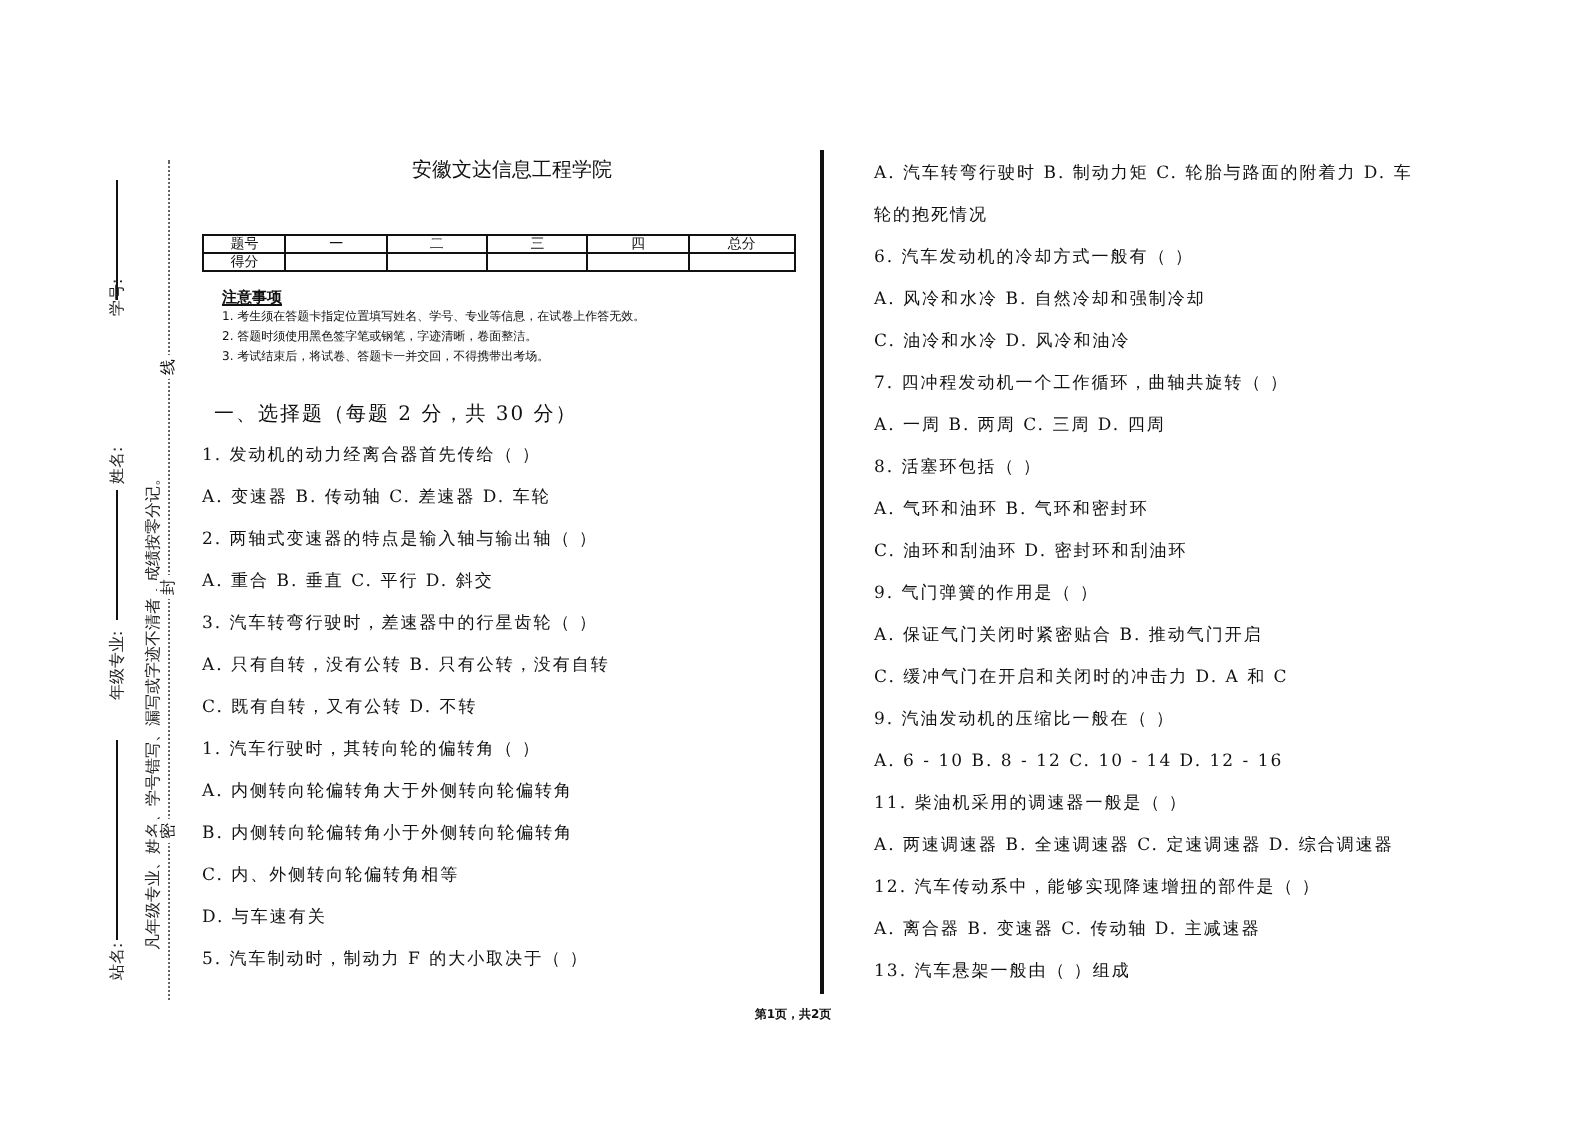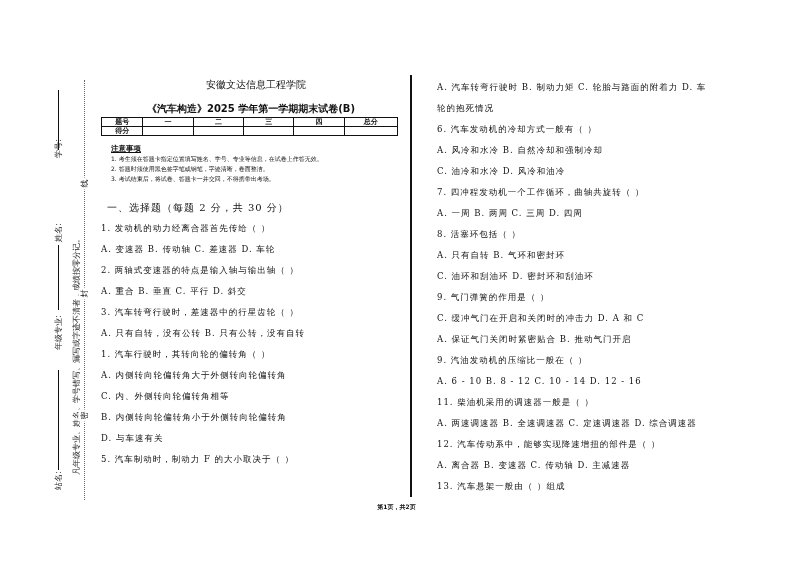--- a/index.html
+++ b/index.html
@@ -17,21 +17,21 @@
   .seal-char { position: absolute; left: 0px; width: 12px; font-size: 8px; background: #fff; text-align: center;
                font-family: "DejaVu Sans", "Liberation Sans", sans-serif; transform: rotate(-90deg); }
 
   
   .col-left { position: absolute; left: 101px; top: 78px; width: 300px; }
   .school { text-align: center; font-weight: normal; font-size: 10px; margin-left: 10px;
             font-family: "DejaVu Sans", "Liberation Sans", sans-serif; }
   .exam-title { text-align: center; font-weight: bold; font-size: 10px; margin-top: 10px;
                 font-family: "DejaVu Sans", "Liberation Sans", sans-serif; }
   table.score { position: absolute; left: 0; top: 39px; width: 297px; border-collapse: collapse; }
-  table.score td { border: 1px solid #111; height: 8px; padding: 0; font-size: 7px; font-weight: bold; text-align: center;
+  table.score td { border: 1px solid #111; height: 8px; padding: 0; font-size: 7px; font-weight: normal; text-align: center;
                    font-family: "DejaVu Sans", "Liberation Sans", sans-serif; line-height: 8px; }
   .notice { position: absolute; left: 10px; top: 66px; width: 290px; font-family: "DejaVu Sans", "Liberation Sans", sans-serif; }
   .notice-title { font-size: 7.5px; font-weight: bold; text-decoration: underline; }
   .notice-item { font-size: 6px; line-height: 10px; }
   .qblock { position: absolute; left: 0; width: 300px; }
   .line { font-size: 8.5px; height: 21px; line-height: 21px; white-space: nowrap; letter-spacing: 1px; }
   .section { font-size: 10px; padding-left: 6px; }
 
   
   .divider { position: absolute; left: 410px; top: 75px; width: 1.5px; height: 422px; background: #111; }
@@ -67,21 +67,20 @@
     <div class="vcol" style="left:38px;">
       <div class="dotted"></div>
       <span class="seal-char" style="top:330px;">密</span>
       <span class="seal-char" style="top:208px;">封</span>
       <span class="seal-char" style="top:98px;">线</span>
     </div>
   </div>
 
   <div class="col-left">
     <div class="school">安徽文达信息工程学院</div>
-    <div class="exam-title">《汽车构造》2025  学年第一学期期末试卷(B)</div>
 
     <table class="score">
       <tbody>
           <tr>
         <td style="width:14%">题号</td>
         <td style="width:17%">一</td>
         <td style="width:17%">二</td>
         <td style="width:17%">三</td>
         <td style="width:17%">四</td>
         <td style="width:18%">总分</td>
@@ -105,45 +104,46 @@
     </div>
 
     <div class="qblock" style="top:119px;">
       <div class="line section">一、选择题（每题 2 分，共 30 分）</div>
       <div class="line">1. 发动机的动力经离合器首先传给（   ）</div>
       <div class="line">A. 变速器  B. 传动轴  C. 差速器  D. 车轮</div>
       <div class="line">2. 两轴式变速器的特点是输入轴与输出轴（   ）</div>
       <div class="line">A. 重合  B. 垂直  C. 平行  D. 斜交</div>
       <div class="line">3. 汽车转弯行驶时，差速器中的行星齿轮（   ）</div>
       <div class="line">A. 只有自转，没有公转  B. 只有公转，没有自转</div>
+      <div class="line">C. 既有自转，又有公转  D. 不转</div>
       <div class="line">1. 汽车行驶时，其转向轮的偏转角（   ）</div>
       <div class="line">A. 内侧转向轮偏转角大于外侧转向轮偏转角</div>
+      <div class="line">B. 内侧转向轮偏转角小于外侧转向轮偏转角</div>
       <div class="line">C. 内、外侧转向轮偏转角相等</div>
-      <div class="line">B. 内侧转向轮偏转角小于外侧转向轮偏转角</div>
       <div class="line">D. 与车速有关</div>
       <div class="line">5. 汽车制动时，制动力 F 的大小取决于（   ）</div>
     </div>
   </div>
 
   <div class="divider"></div>
 
   <div class="col-right">
     <div class="line">A. 汽车转弯行驶时  B. 制动力矩  C. 轮胎与路面的附着力  D. 车</div>
     <div class="line">轮的抱死情况</div>
     <div class="line">6. 汽车发动机的冷却方式一般有（   ）</div>
     <div class="line">A. 风冷和水冷  B. 自然冷却和强制冷却</div>
     <div class="line">C. 油冷和水冷  D. 风冷和油冷</div>
     <div class="line">7. 四冲程发动机一个工作循环，曲轴共旋转（   ）</div>
     <div class="line">A. 一周  B. 两周  C. 三周  D. 四周</div>
     <div class="line">8. 活塞环包括（   ）</div>
-    <div class="line">A. 只有自转  B. 气环和密封环</div>
+    <div class="line">A. 气环和油环  B. 气环和密封环</div>
     <div class="line">C. 油环和刮油环  D. 密封环和刮油环</div>
     <div class="line">9. 气门弹簧的作用是（   ）</div>
+    <div class="line">A. 保证气门关闭时紧密贴合  B. 推动气门开启</div>
     <div class="line">C. 缓冲气门在开启和关闭时的冲击力  D. A 和 C</div>
-    <div class="line">A. 保证气门关闭时紧密贴合  B. 推动气门开启</div>
     <div class="line">9. 汽油发动机的压缩比一般在（   ）</div>
     <div class="line">A. 6 - 10  B. 8 - 12  C. 10 - 14  D. 12 - 16</div>
     <div class="line">11. 柴油机采用的调速器一般是（   ）</div>
     <div class="line">A. 两速调速器  B. 全速调速器  C. 定速调速器  D. 综合调速器</div>
     <div class="line">12. 汽车传动系中，能够实现降速增扭的部件是（   ）</div>
     <div class="line">A. 离合器  B. 变速器  C. 传动轴  D. 主减速器</div>
     <div class="line">13. 汽车悬架一般由（   ）组成</div>
   </div>
 
   <div class="footer">第1页，共2页</div>

